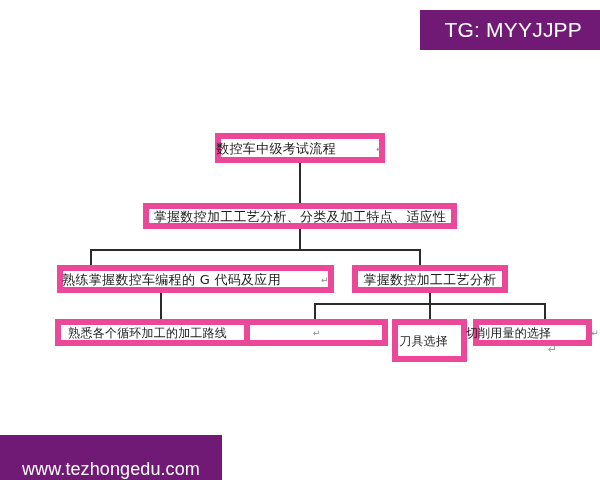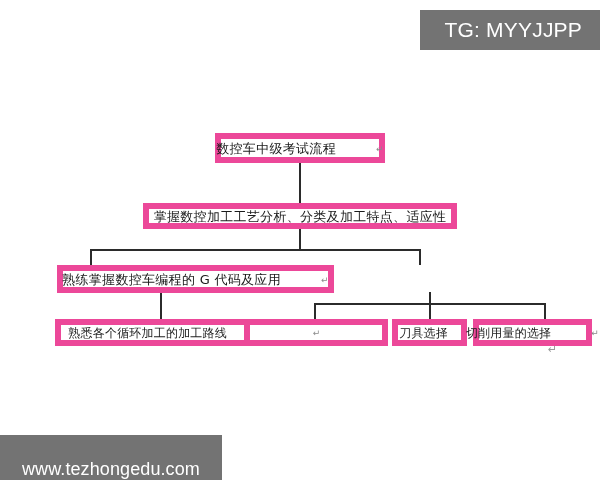--- a/index.html
+++ b/index.html
@@ -17,21 +17,21 @@
   #stage {
     position: relative;
     width: 600px;
     height: 480px;
     background: #ffffff;
   }
 
   
   .badge {
     position: absolute;
-    background: #737373;
+    background: #701a75;
     color: #ffffff;
     font-family: "Liberation Sans", sans-serif;
     white-space: nowrap;
     display: flex;
     align-items: center;
   }
   #tg-badge {
     right: 0;
     top: 10px;
     height: 40px;
@@ -131,31 +131,34 @@
 
     <div class="node" style="left:143px; top:203px; width:314px; height:26px;">
       <span>掌握数控加工工艺分析、分类及加工特点、适应性</span>
     </div>
 
     <div class="node" style="left:57px; top:265px; width:277px; height:28px;">
       <span>熟练掌握数控车编程的 G 代码及应用</span>
         <span class="pilcrow">↵</span>
     </div>
 
+    <div class="node" style="left:352px; top:265px; width:156px; height:28px;">
+      <span>掌握数控加工工艺分析</span>
+    </div>
 
     <div class="node small" style="left:55px; top:319px; width:209px; height:27px;padding-left:24px;">
       <span>熟悉各个循环加工的加工路线</span>
         <span class="pilcrow">↵</span>
     </div>
 
     <div class="node small" style="left:244px; top:319px; width:144px; height:27px;">
         <span class="pilcrow">↵</span>
     </div>
 
-    <div class="node small" style="left:392px; top:319px; width:75px; height:27px;padding-left:36px;">
+    <div class="node small" style="left:392px; top:319px; width:75px; height:43px;padding-left:36px;">
       <span>刀具选择</span>
         <span class="pilcrow">↵</span>
     </div>
 
     <div class="node small" style="left:473px; top:319px; width:119px; height:27px;">
       <span>切削用量的选择</span>
         <span class="pilcrow">↵</span>
     </div>
 
     <span class="loose-mark" style="left:548px; top:343px;">↵</span>

